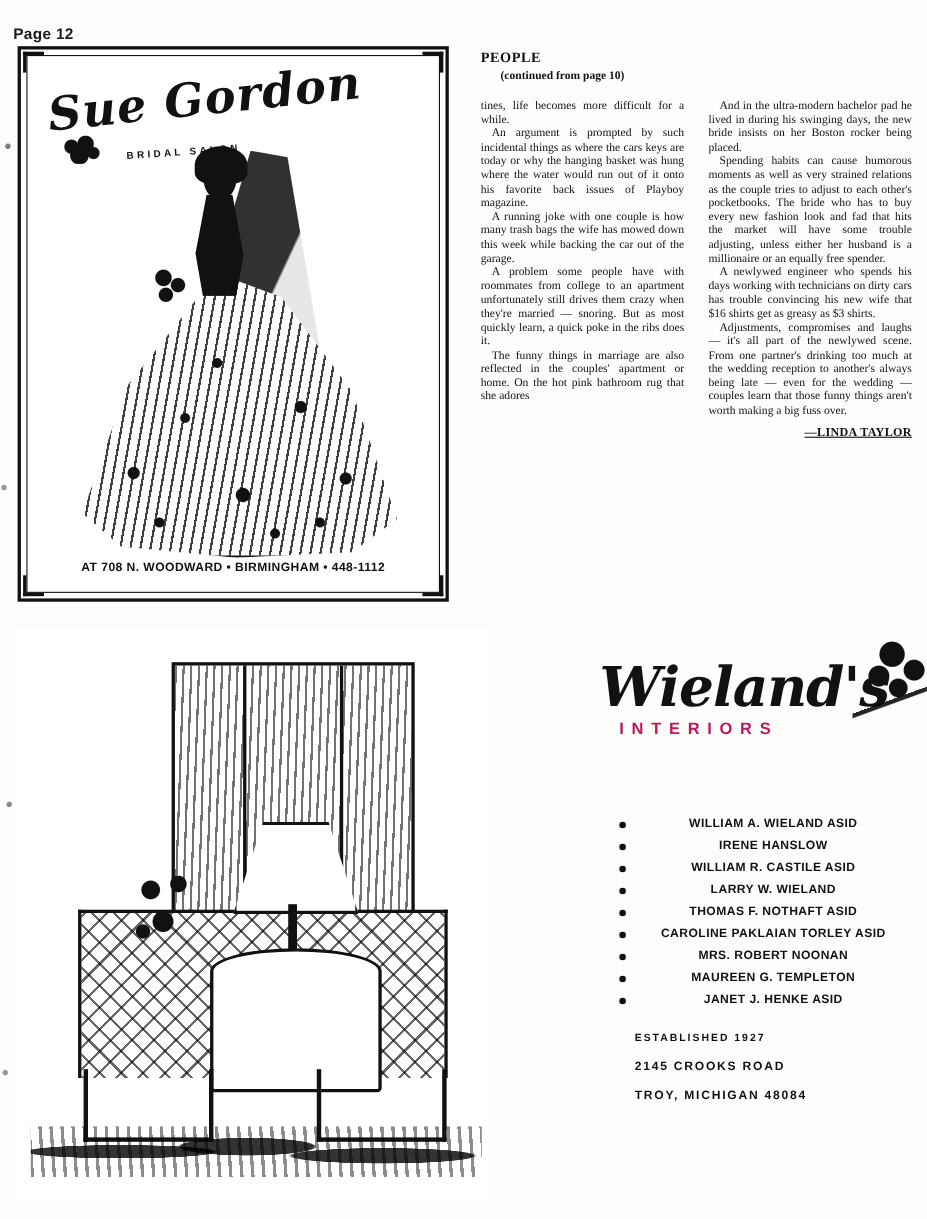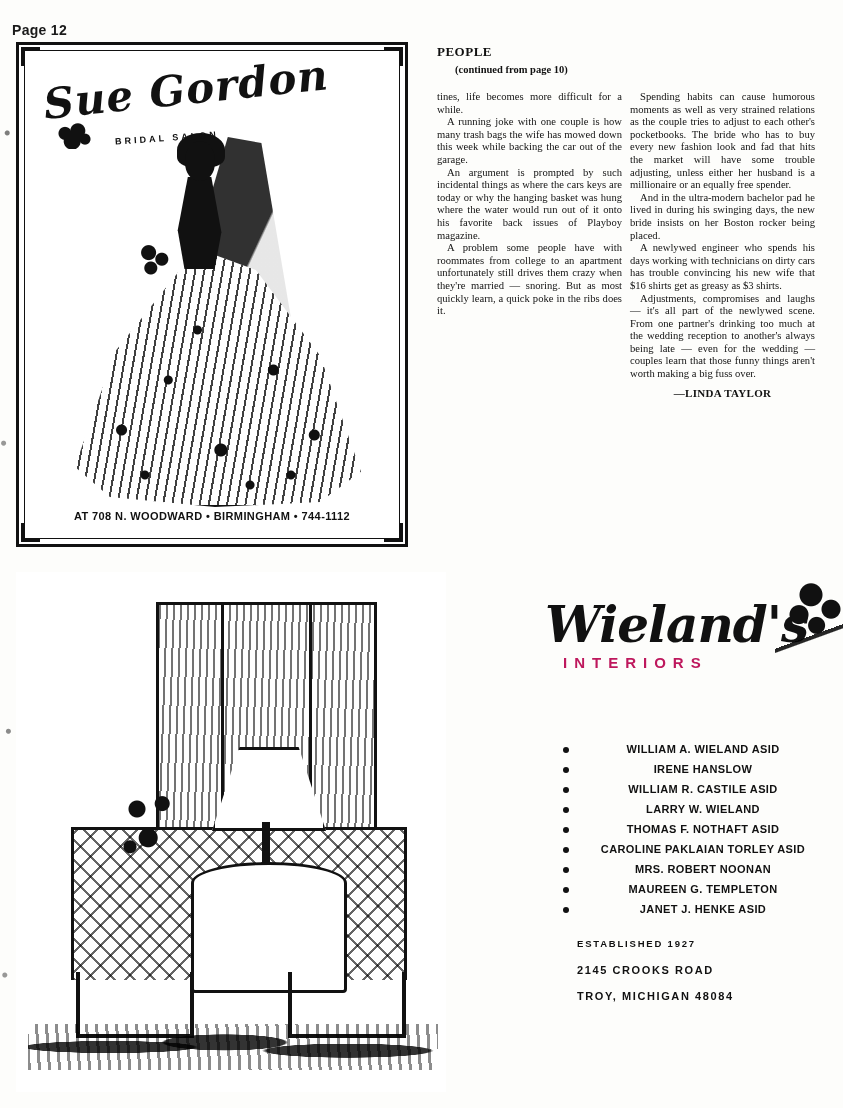--- a/index.html
+++ b/index.html
@@ -190,40 +190,41 @@
   }
   .article .contd {
     margin: 4px 0 0 18px;
     font-family: "Liberation Serif", serif;
     font-weight: bold;
     font-size: 10.5px;
   }
   .cols {
     margin-top: 16px;
     display: flex;
-    gap: 8px;
+    gap: 22px;
   }
   .col {
     width: 185px;
     font-size: 10.6px;
     line-height: 12.6px;
     text-align: justify;
     color: #111;
   }
   .col p {
     margin: 0;
     text-indent: 10px;
   }
   .col p.first { text-indent: 0; }
   .byline {
     margin-top: 6px;
-    text-align: center;
+    text-align: right;
     font-weight: bold;
     font-size: 11px;
     letter-spacing: .3px;
+    text-decoration: underline;
   }
 
   
   .ad-wieland-img {
     position: absolute;
     left: 16px;
     top: 572px;
     width: 430px;
     height: 520px;
     background: #fff;
@@ -427,37 +428,38 @@
       <div class="bodice"></div>
       <div class="hair"></div>
       <div class="head"></div>
       <div class="bouquet"></div>
     </div>
 
     <div class="sue-logo">Sue Gordon</div>
     <div class="sue-blot"></div>
     <div class="sue-sub">BRIDAL SALON</div>
 
-    <div class="sue-address">AT 708 N. WOODWARD • BIRMINGHAM • 744-1112</div>
+    <div class="sue-address">AT 708 N. WOODWARD • BIRMINGHAM • 448-1112</div>
   </div>
 
   <div class="article">
     <h2>PEOPLE</h2>
     <div class="contd">(continued from page 10)</div>
 
     <div class="cols">
       <div class="col">
         <p class="first">tines, life becomes more difficult for a while.</p>
+        <p>An argument is prompted by such incidental things as where the cars keys are today or why the hanging basket was hung where the water would run out of it onto his favorite back issues of Playboy magazine.</p>
         <p>A running joke with one couple is how many trash bags the wife has mowed down this week while backing the car out of the garage.</p>
-        <p>An argument is prompted by such incidental things as where the cars keys are today or why the hanging basket was hung where the water would run out of it onto his favorite back issues of Playboy magazine.</p>
         <p>A problem some people have with roommates from college to an apartment unfortunately still drives them crazy when they're married — snoring. But as most quickly learn, a quick poke in the ribs does it.</p>
+        <p>The funny things in marriage are also reflected in the couples' apartment or home. On the hot pink bathroom rug that she adores</p>
       </div>
       <div class="col">
+        <p>And in the ultra-modern bachelor pad he lived in during his swinging days, the new bride insists on her Boston rocker being placed.</p>
         <p>Spending habits can cause humorous moments as well as very strained relations as the couple tries to adjust to each other's pocketbooks. The bride who has to buy every new fashion look and fad that hits the market will have some trouble adjusting, unless either her husband is a millionaire or an equally free spender.</p>
-        <p>And in the ultra-modern bachelor pad he lived in during his swinging days, the new bride insists on her Boston rocker being placed.</p>
         <p>A newlywed engineer who spends his days working with technicians on dirty cars has trouble convincing his new wife that $16 shirts get as greasy as $3 shirts.</p>
         <p>Adjustments, compromises and laughs — it's all part of the newlywed scene. From one partner's drinking too much at the wedding reception to another's always being late — even for the wedding — couples learn that those funny things aren't worth making a big fuss over.</p>
         <div class="byline">—LINDA TAYLOR</div>
       </div>
     </div>
   </div>
 
   <div class="ad-wieland-img">
     <div class="fi-screen"></div>
     <div class="fi-settee"></div>

